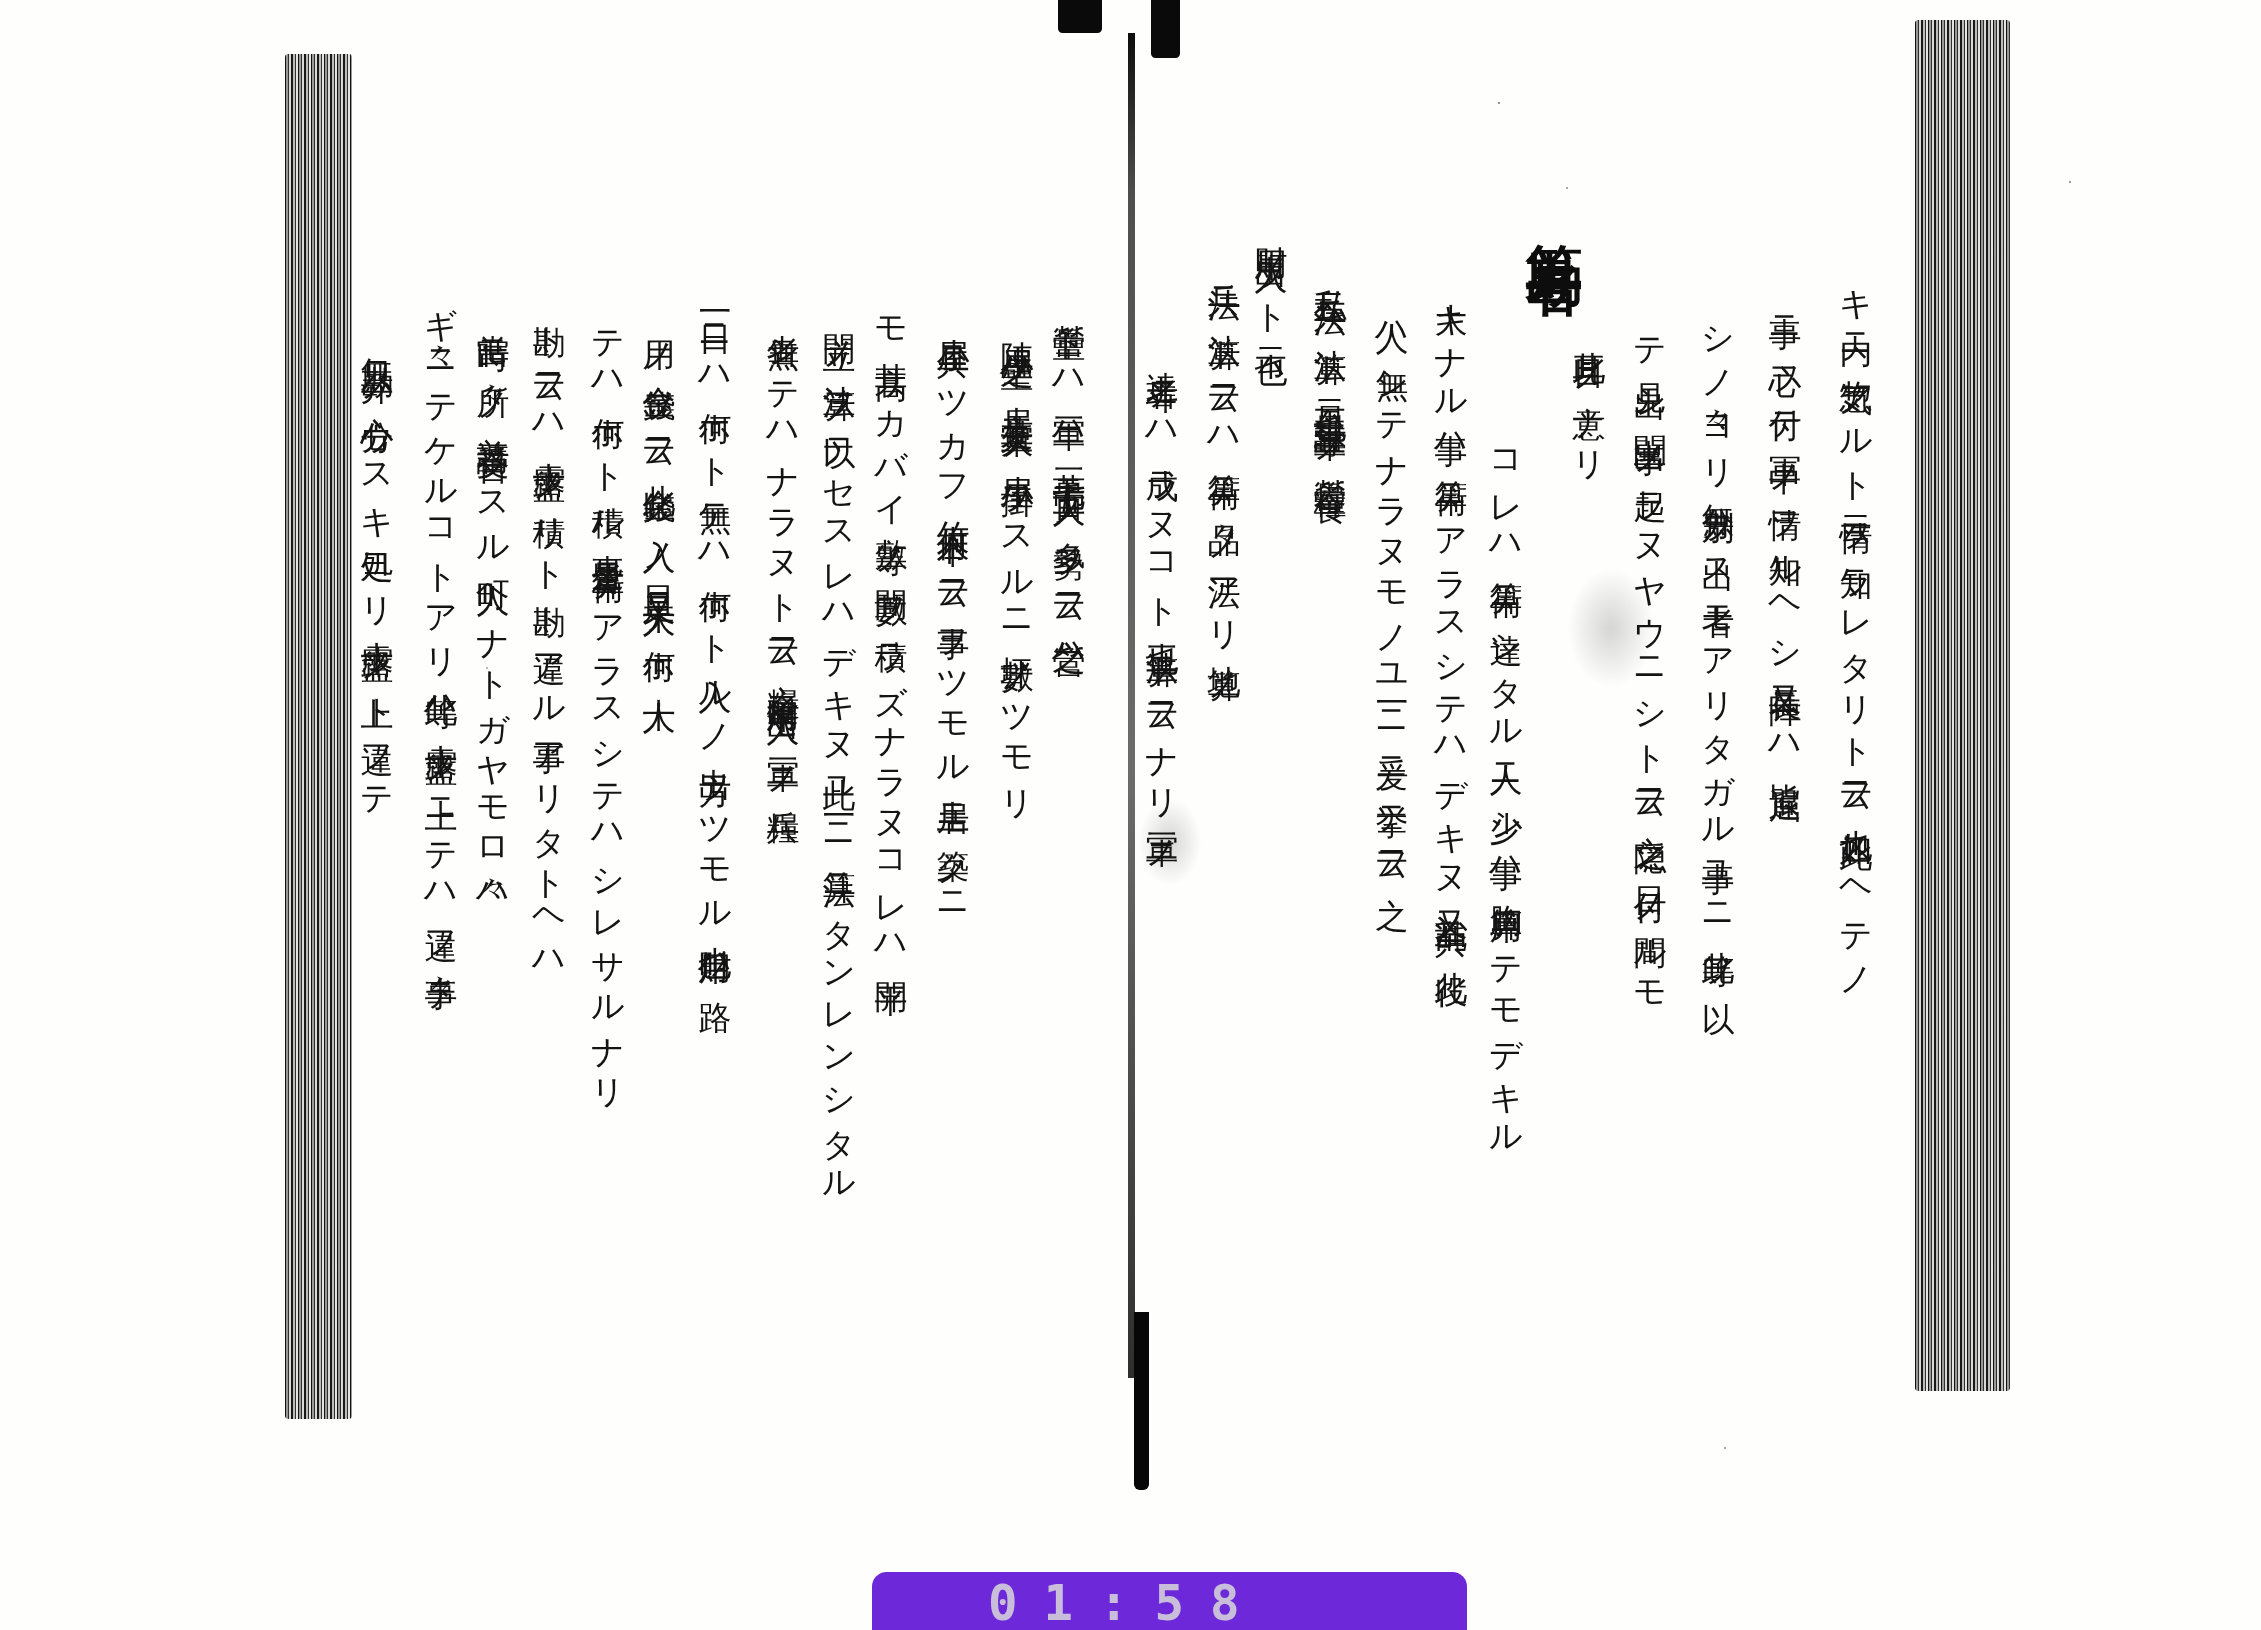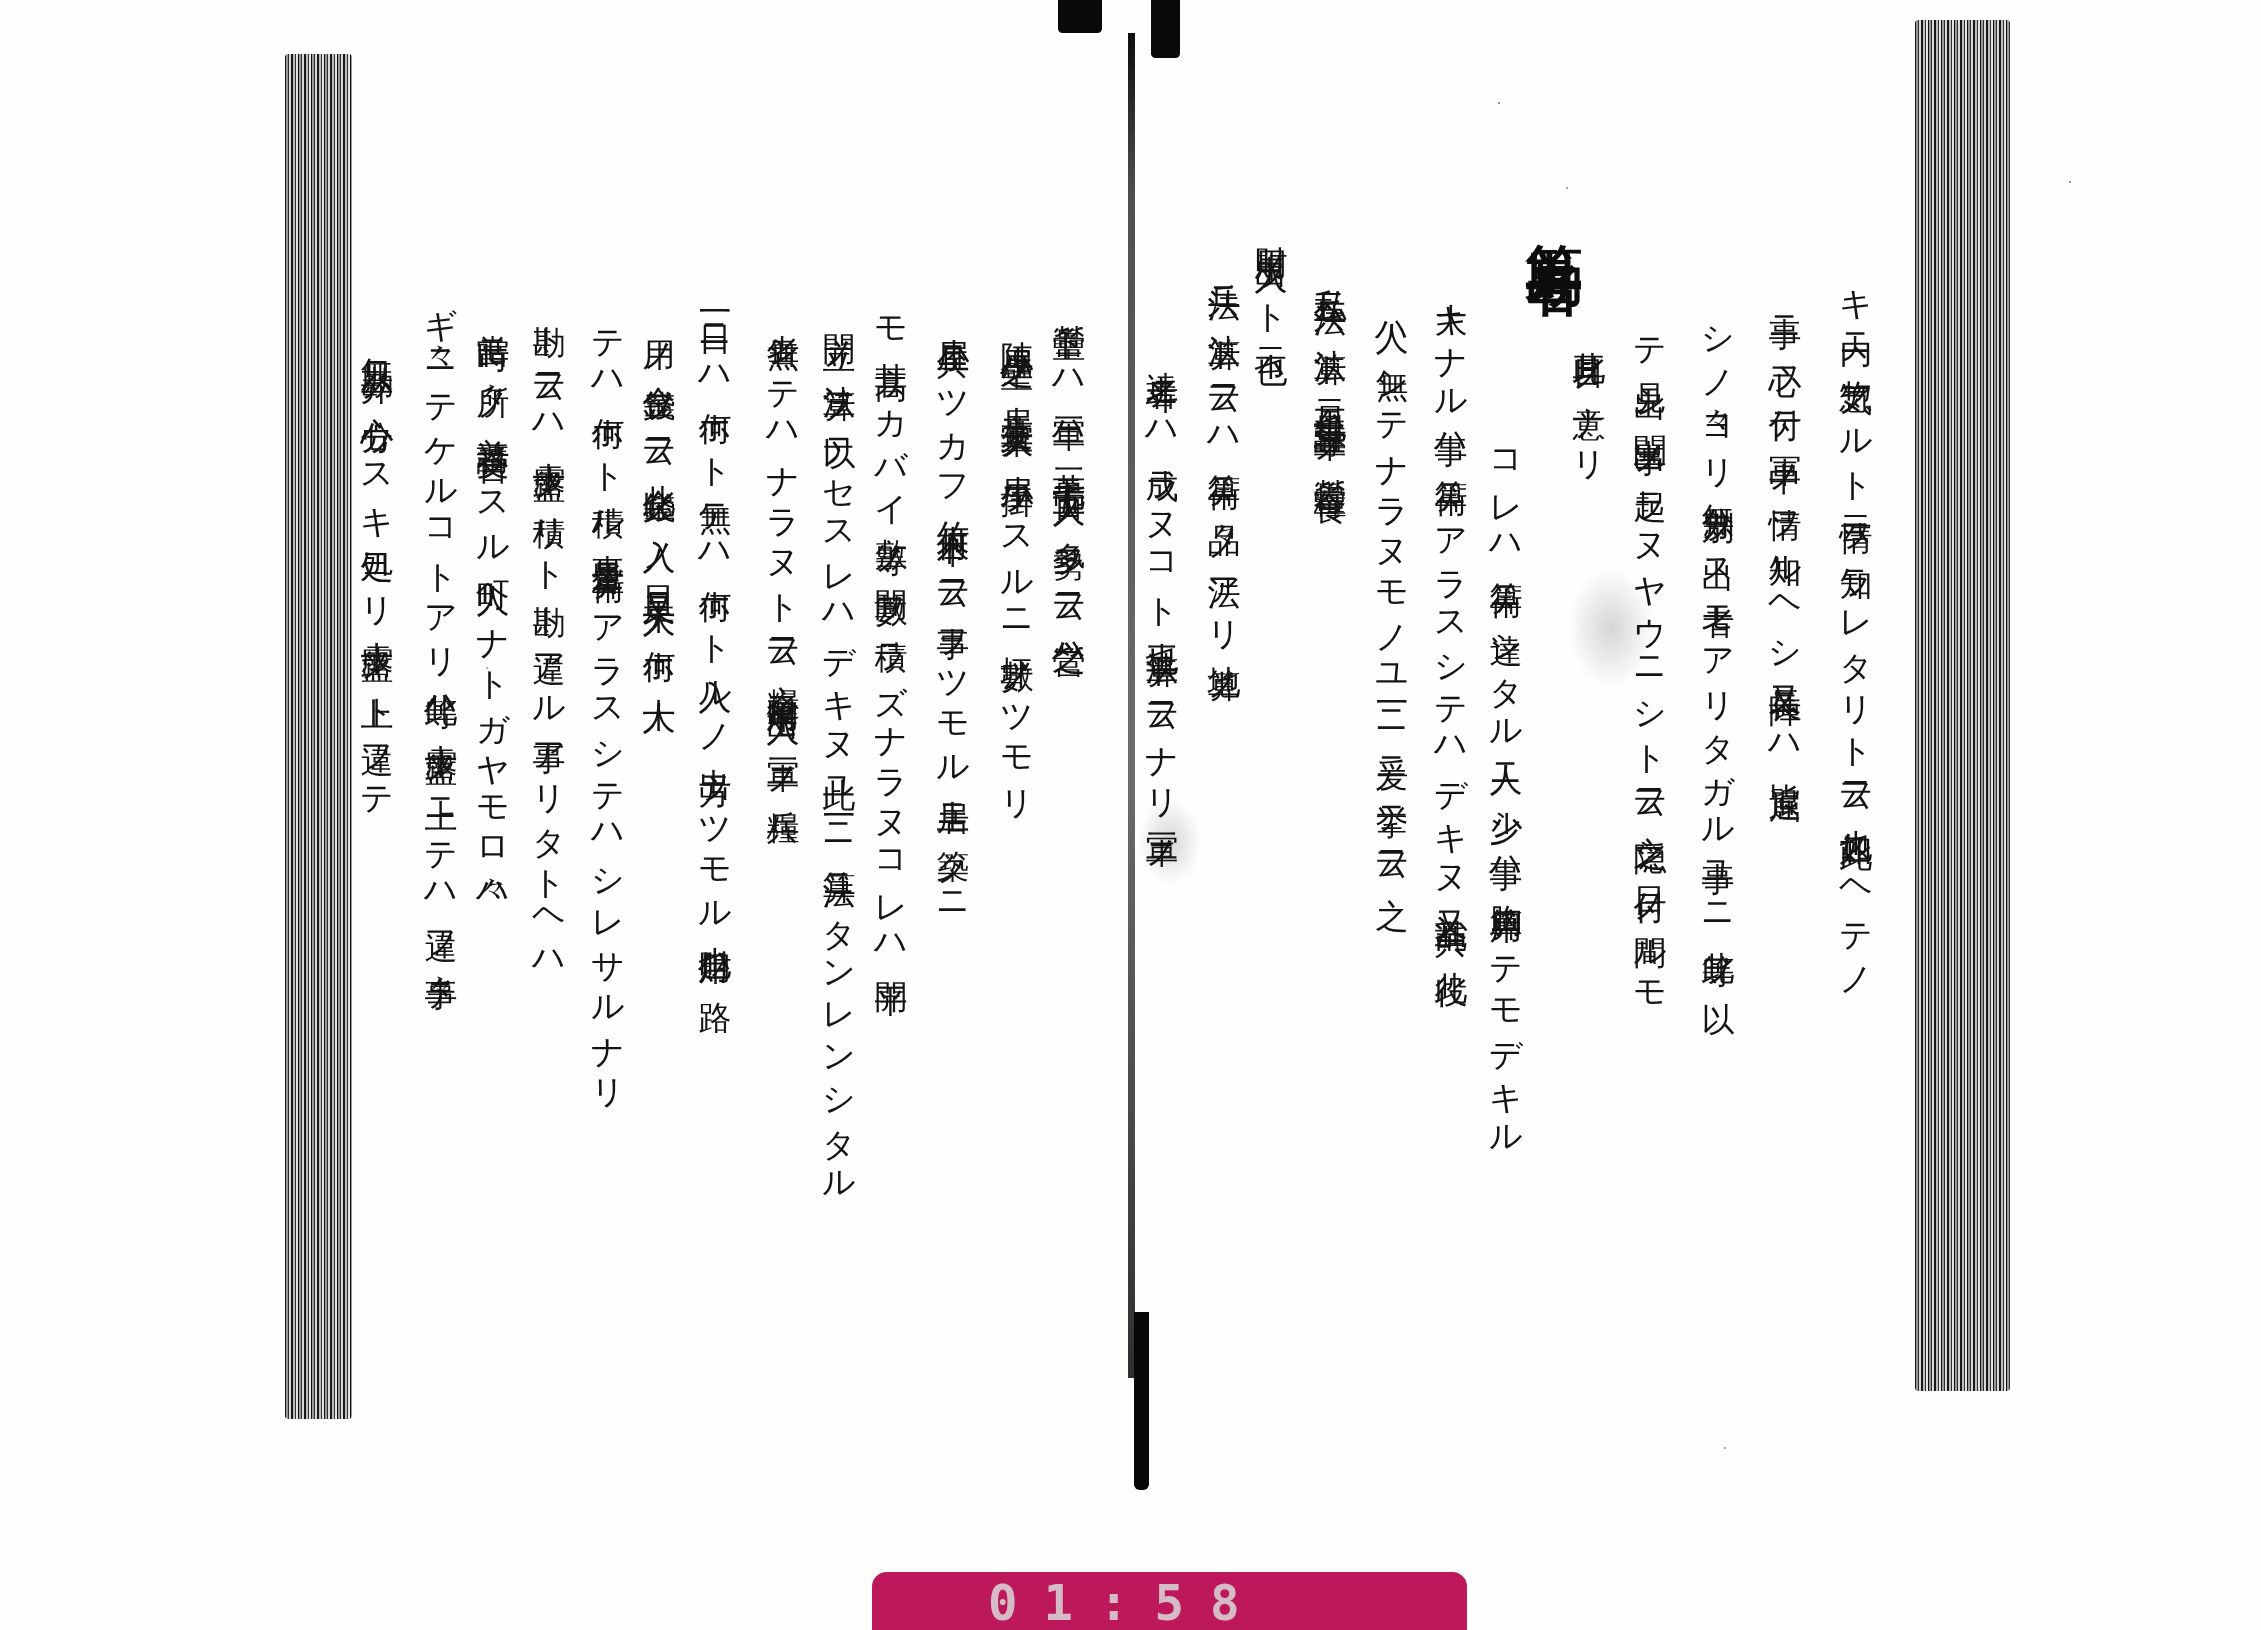--- a/index.html
+++ b/index.html
@@ -23,21 +23,21 @@
   .spine-streak{position:absolute;background:#070707;border-radius:0 0 5.7px 5.7px;}
   .topmark{position:absolute;background:#0a0a0a;border-radius:0 0 4.5px 4.5px;}
   .smudge{position:absolute;border-radius:50%;
     background:radial-gradient(closest-side,rgba(0,0,0,.16),rgba(0,0,0,0) 70%);}
   .specks{position:absolute;width:2.3px;height:2.3px;border-radius:50%;background:rgba(0,0,0,.55);
     box-shadow: 68px 85px 0 rgba(0,0,0,.45), 882px 22.6px 0 rgba(0,0,0,.4),
       226px 1345px 0 rgba(0,0,0,.45), 571px 79px 0 rgba(0,0,0,.5),
       1899px 763px 0 rgba(0,0,0,.4), 1566px 1340px 0 rgba(0,0,0,.45),
       -1012px 565px 0 rgba(0,0,0,.35);}
   #counter{position:absolute;left:872px;top:1572px;width:595px;height:59px;
-    background:#be185d;border-radius:14.7px 14.7px 0 0;overflow:hidden;}
+    background:#6d28d9;border-radius:14.7px 14.7px 0 0;overflow:hidden;}
   #counter .digits{position:absolute;left:116px;top:3.4px;
     font-family:"DejaVu Sans Mono",monospace;font-size:49px;font-weight:bold;
     letter-spacing:26px;color:#d9d9d9;opacity:.85;}
 </style>
 </head>
 <body>
 
 <div id="scan">
 
   <div class="edgeband" style="left:285px;top:54px;width:67px;height:1365px;"></div>

